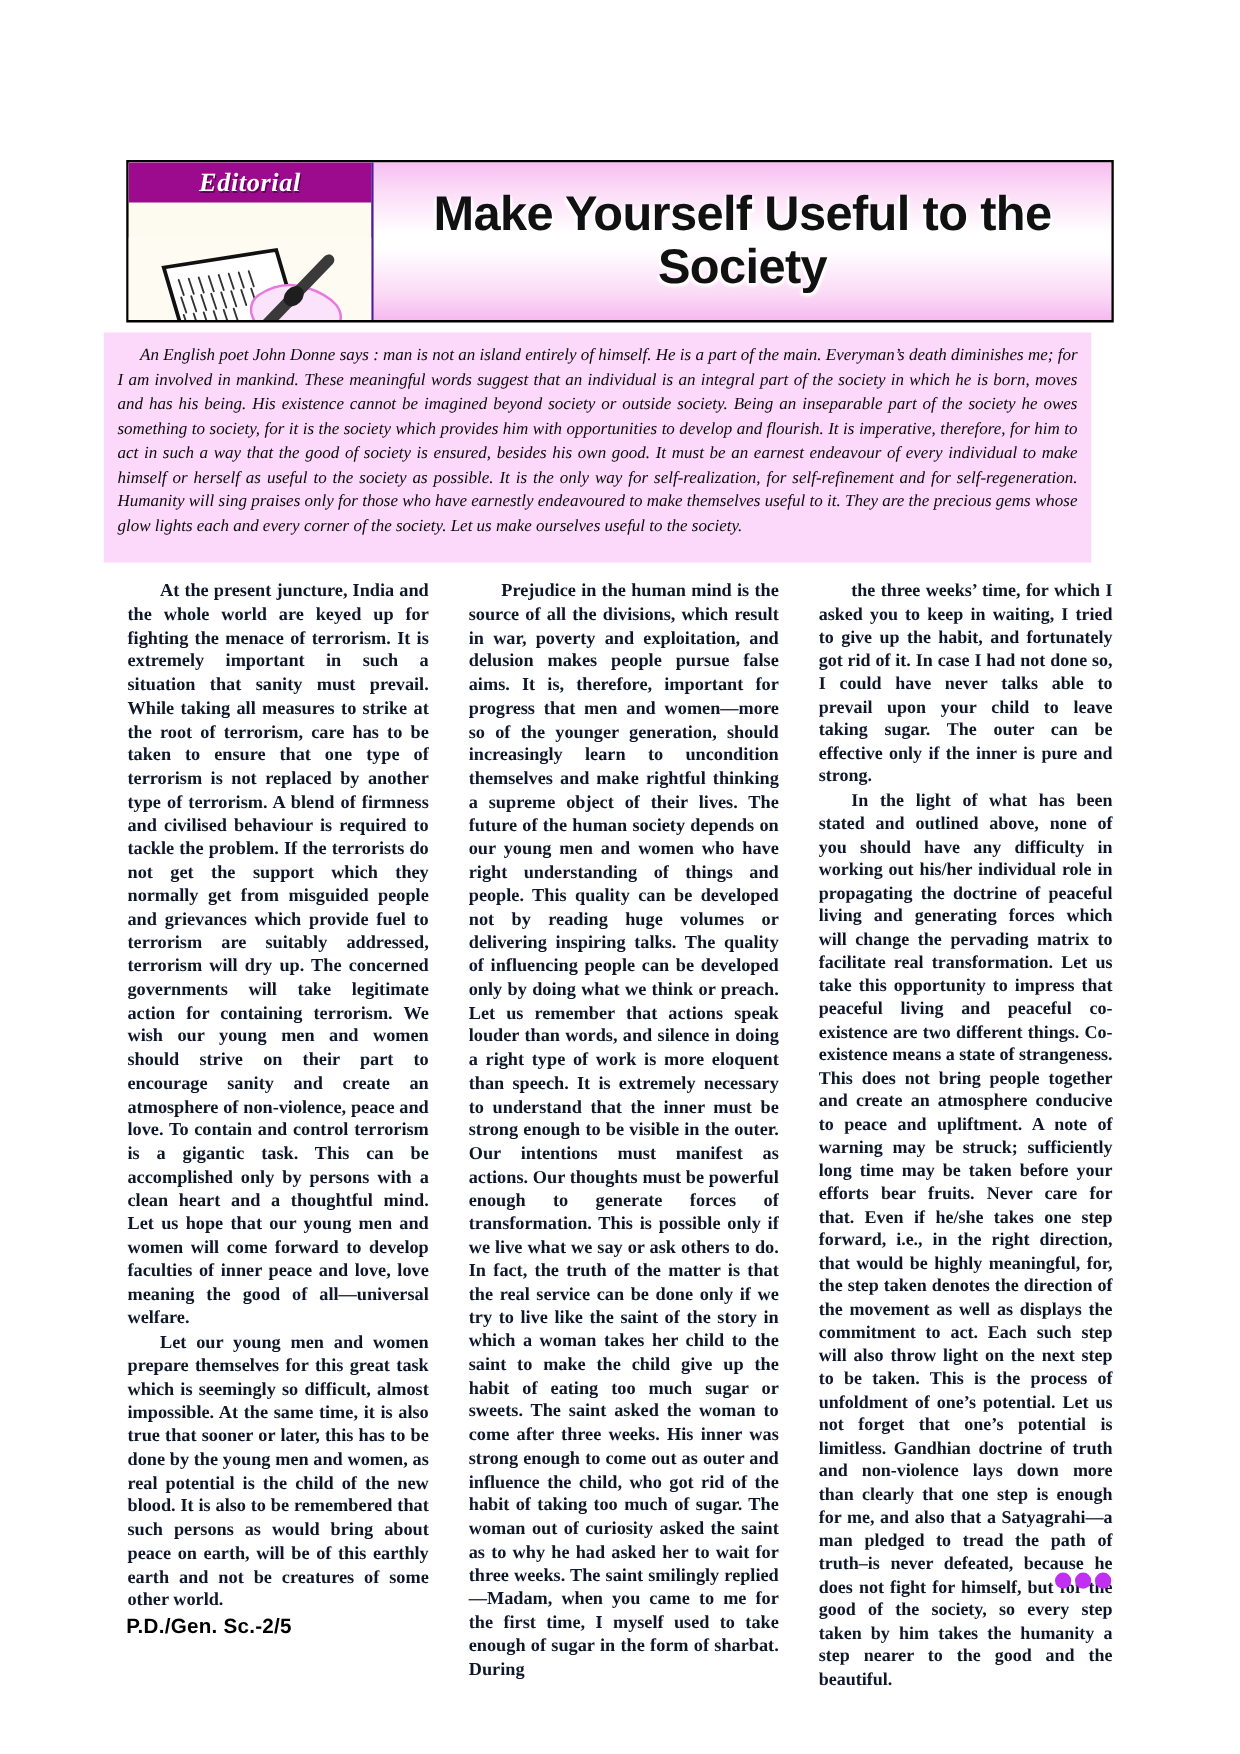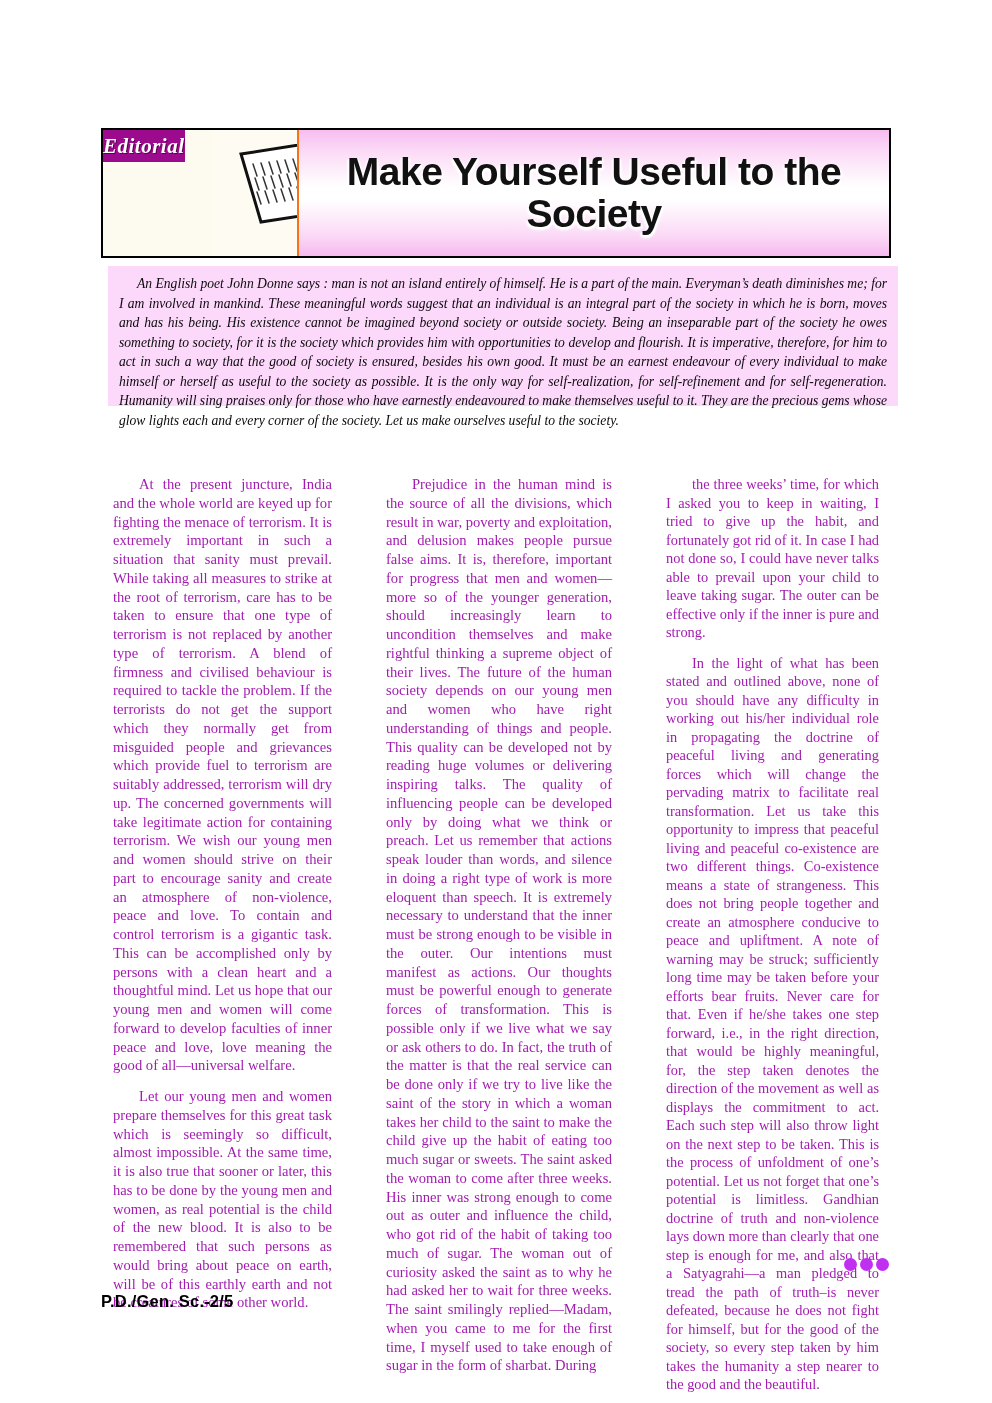--- a/index.html
+++ b/index.html
@@ -30,24 +30,24 @@
     width: 790px;
     height: 130px;
     border: 2px solid #000000;
     box-sizing: border-box;
     display: flex;
     background: #ffffff;
   }
   .banner-left {
     width: 196px;
     flex: 0 0 196px;
-    border-right: 2px solid #f97316;
+    border-right: 2px solid #4c1d95;
     box-sizing: border-box;
     display: flex;
-    flex-direction: row;
+    flex-direction: column;
     background: #fdfbf0;
     gap: 28px;
   }
   .editorial-tab {
     background: #99008f;
     background: #9c0a8e;
     height: 32px;
     display: flex;
     align-items: center;
     justify-content: center;
@@ -94,24 +94,24 @@
       -1px 1px 0 #ffffff,
        2px 2px 2px #ffffff,
       -2px 2px 2px #ffffff,
        0 3px 3px #ffffff;
     padding: 0 26px;
   }
 
   
   .intro-box {
     position: absolute;
-    left: 108px;
+    left: 83px;
     top: 266px;
     width: 790px;
-    height: 140px;
+    height: 184px;
     background: #fcd8fb;
     box-sizing: border-box;
     padding: 8px 11px 6px 11px;
   }
   .intro-text {
     font-family: "Liberation Serif", "DejaVu Serif", serif;
     font-style: italic;
     font-size: 13.6px;
     line-height: 1.435;
     color: #0a0a0a;
@@ -131,28 +131,29 @@
     gap: 30px;
   }
   .col {
     width: 243px;
     flex: 0 0 243px;
     position: relative;
   }
   .col.col-2 { flex: 0 0 250px; width: 250px; }
   .col.col-3 { flex: 0 0 237px; width: 237px; }
   .col p {
-    margin: 12px;
+    margin: 1px;
     font-family: "Liberation Serif", "DejaVu Serif", serif;
     font-size: 14.6px;
     line-height: 1.285;
-    color: #a21caf;
+    color: #0f172a;
     text-align: justify;
     text-indent: 26px;
     hyphens: auto;
+    font-weight: bold;
     -webkit-hyphens: auto;
   }
   .col.col-3 p { font-size: 14.4px; }
 
   .end-dots {
     position: absolute;
     right: 2px;
     bottom: -18px;
     display: flex;
     gap: 3px;

